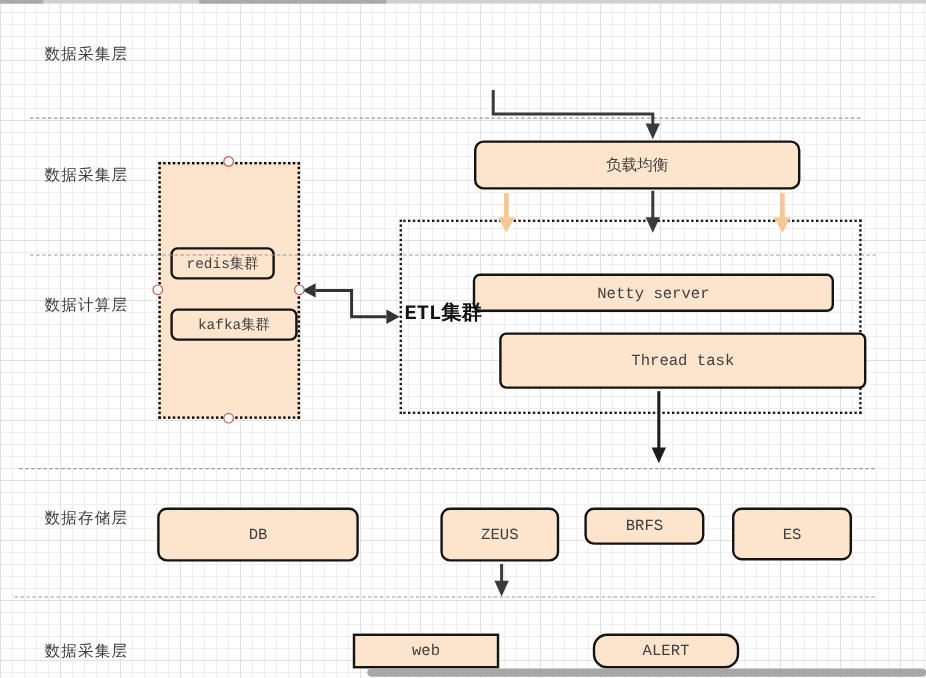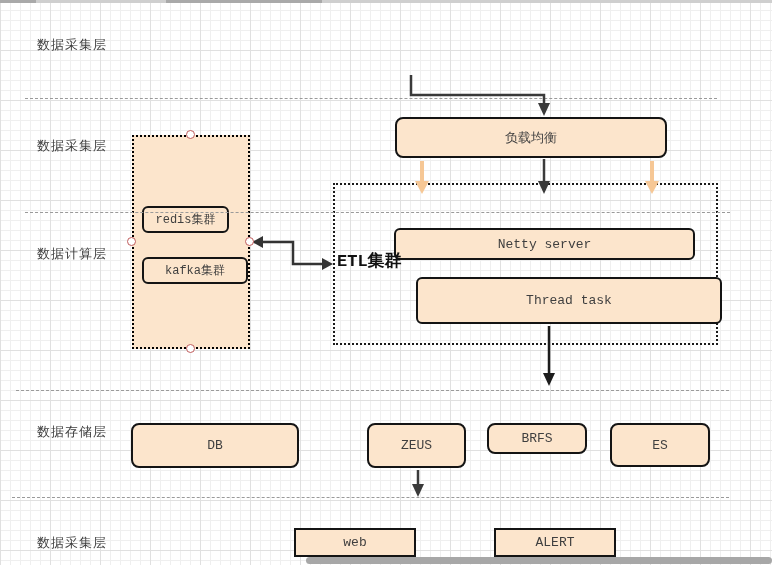--- a/index.html
+++ b/index.html
@@ -67,21 +67,21 @@
   #n-lb     { left:395px; top:117px; width:272px; height:41px; }
   #n-netty  { left:394px; top:196px; width:301px; height:32px;margin-top:32px; }
   #n-thread { left:396px; top:277px; width:306px; height:47px;margin-left:20px; }
   #n-redis  { left:142px; top:206px; width:87px;  height:27px; font-size:12px;text-align:right; }
   #n-kafka  { left:142px; top:257px; width:106px;  height:27px; font-size:12px; }
   #n-db     { left:131px; top:423px; width:168px; height:45px; }
   #n-zeus   { left:367px; top:423px; width:99px;  height:45px; }
   #n-brfs   { left:487px; top:423px; width:100px; height:31px;text-align:right; }
   #n-es     { left:610px; top:423px; width:100px; height:44px; }
   #n-web    { left:270px; top:528px; width:122px; height:29px; border-radius:0;margin-left:24px; }
-  #n-alert  { left:494px; top:528px; width:122px; height:29px; border-radius:0; }
+  #n-alert  { left:494px; top:528px; width:122px; height:29px; border-radius:12px; }
 
   #grp-mq  { left:132px; top:135px; width:118px; height:214px; }
   #box-etl { left:333px; top:183px; width:385px; height:162px; }
 
   #lbl-1 { left:37px; top:36px; }
   #lbl-2 { left:37px; top:137px; }
   #lbl-3 { left:37px; top:245px; }
   #lbl-4 { left:37px; top:423px; }
   #lbl-5 { left:37px; top:534px; }
 

